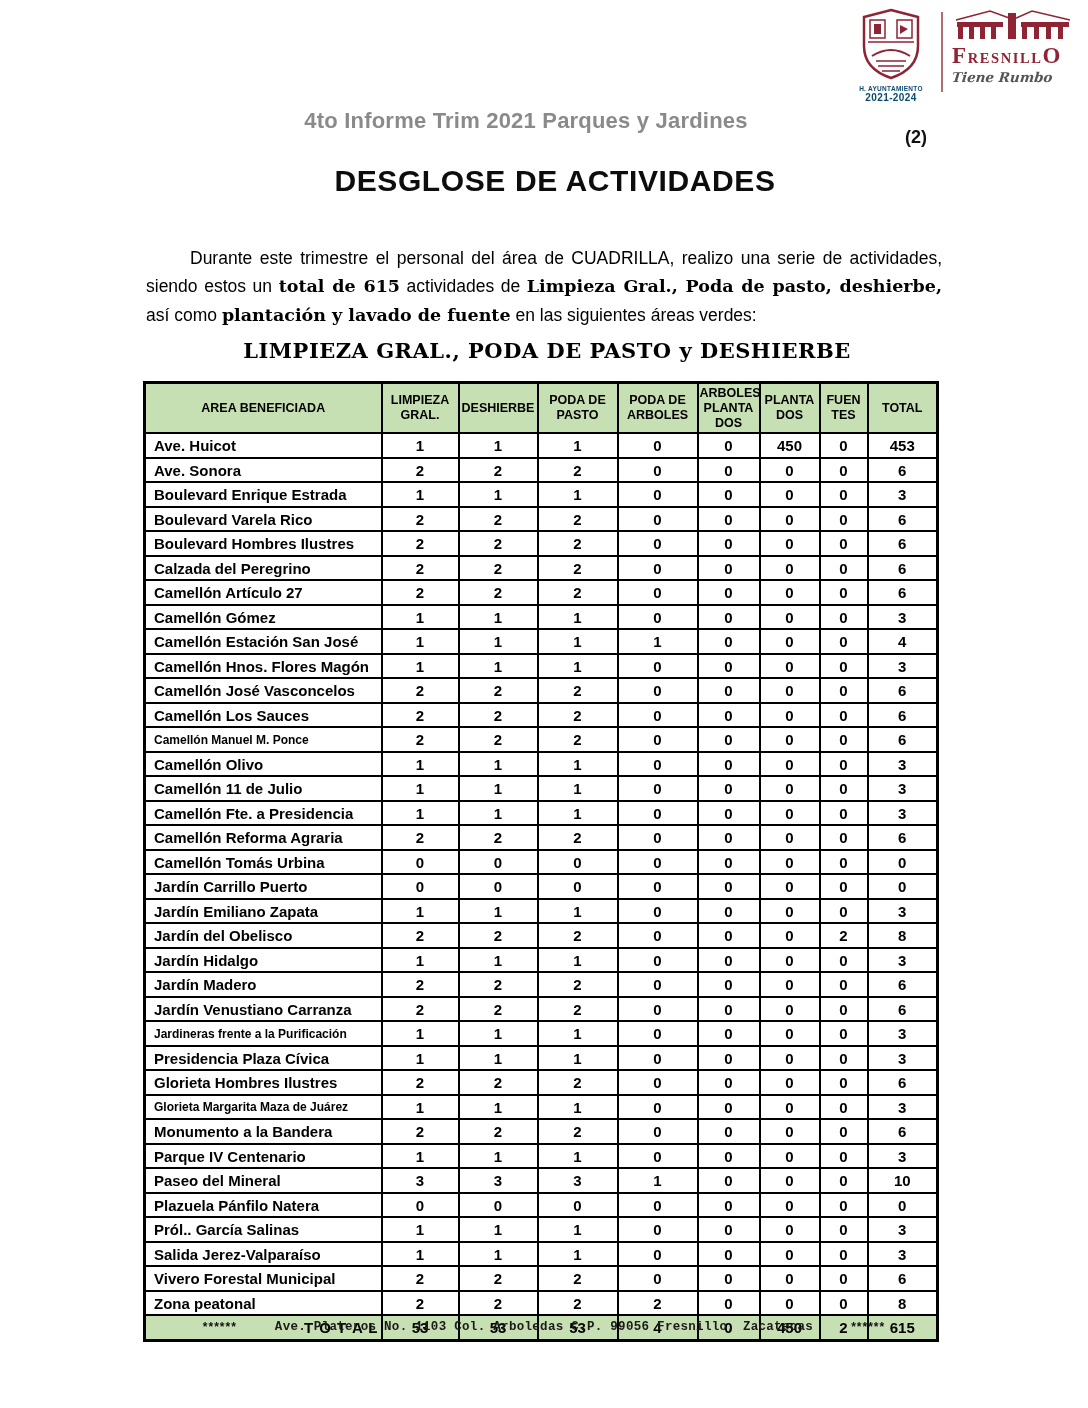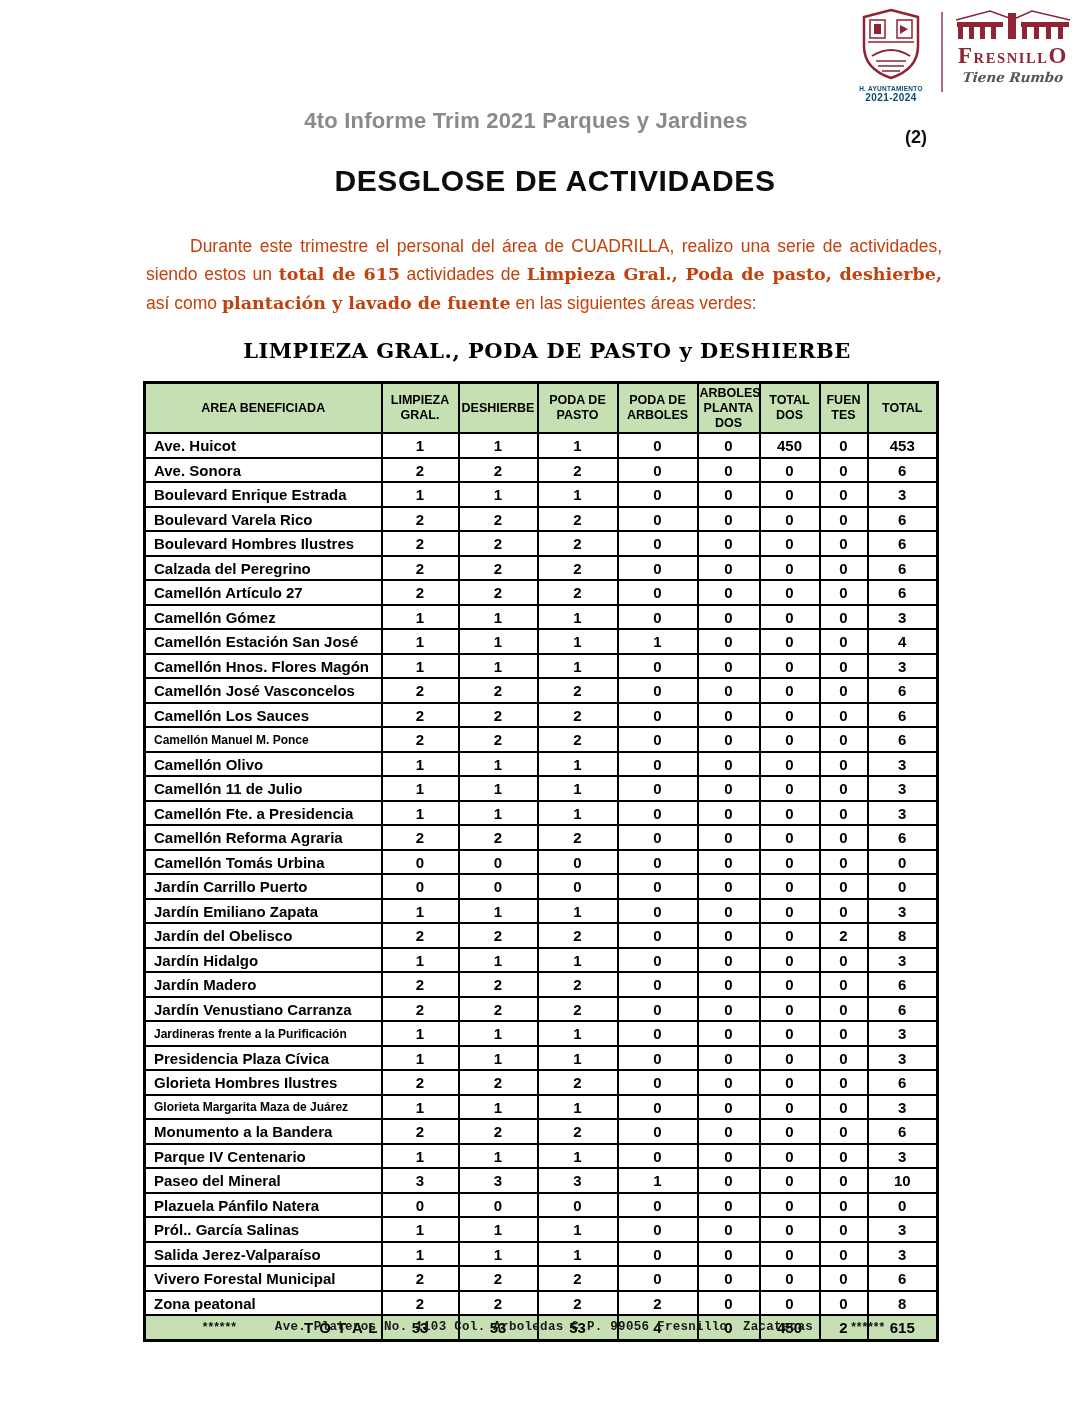--- a/index.html
+++ b/index.html
@@ -5,38 +5,38 @@
   html,body{margin:0;padding:0;background:#e8e8e8;}
   .page{position:relative;width:1088px;height:1408px;background:#ffffff;margin:0 auto;
         font-family:"Liberation Sans",sans-serif;overflow:hidden;}
 
   
   .logo{position:absolute;top:8px;left:850px;display:flex;align-items:flex-start;gap:9px;}
   .crest-col{width:82px;text-align:center;color:#0c4a6e;}
   .crest-cap1{font-size:6.5px;font-weight:bold;letter-spacing:.3px;margin-top:1px;}
   .crest-cap2{font-size:10px;font-weight:bold;letter-spacing:.4px;}
   .logo-divider{width:0;border-left:2px solid #b06b74;height:80px;margin-top:4px;}
-  .brand-col{width:122px;text-align:center;}
+  .brand-col{width:122px;}
   .brand{font-family:"Liberation Serif",serif;font-weight:bold;color:#8e2434;
          letter-spacing:1.6px;line-height:20px;white-space:nowrap;}
   .brand span{font-size:14.5px;}
   .brand span.cap{font-size:23px;}
   .tagline{font-family:"DejaVu Serif",serif;font-style:italic;font-weight:bold;
            color:#555;font-size:13.5px;transform:skewX(-6deg);margin-top:1px;}
 
   
   .report-title{position:absolute;top:108px;left:0;width:1052px;text-align:center;
                 font-size:22px;font-weight:bold;color:#8a8a8a;letter-spacing:.2px;}
   .page-num{position:absolute;top:127px;left:905px;font-size:18px;font-weight:bold;color:#111;}
   .doc-title{position:absolute;top:164px;left:0;width:1110px;text-align:center;
              font-size:30px;font-weight:bold;color:#0d0d0d;letter-spacing:.6px;}
 
   
-  .intro{position:absolute;top:214px;left:146px;width:796px;font-size:17.5px;
-         line-height:28.5px;text-align:justify;text-indent:44px;color:#c2410c;}
+  .intro{position:absolute;top:226px;left:146px;width:796px;font-size:17.5px;
+         line-height:28.5px;text-align:justify;text-indent:44px;color:#000000;}
   .bserif{font-family:"DejaVu Serif",serif;font-weight:bold;}
 
   .section-heading{position:absolute;top:338px;left:0;width:1094px;text-align:center;
                    font-family:"DejaVu Serif",serif;font-weight:bold;font-size:21px;
                    letter-spacing:.5px;color:#000;}
 
   
   table.activities{position:absolute;top:381px;left:143px;width:793px;
                    border-collapse:collapse;table-layout:fixed;border:3px solid #000;}
   .activities th,.activities td{border:2px solid #000;overflow:hidden;}
@@ -123,21 +123,21 @@
         <col style="width:70px">
     </colgroup>
     <thead>
       <tr>
           <th>AREA BENEFICIADA</th>
           <th>LIMPIEZA GRAL.</th>
           <th>DESHIERBE</th>
           <th>PODA DE PASTO</th>
           <th>PODA DE ARBOLES</th>
           <th>ARBOLES PLANTA DOS</th>
-          <th>TOTAL DOS</th>
+          <th>PLANTA DOS</th>
           <th>FUEN TES</th>
           <th>TOTAL</th>
         </tr>
     </thead>
     <tbody>
         <tr>
           <td class="area">Ave. Huicot</td>
           <td class="num">1</td>
           <td class="num">1</td>
           <td class="num">1</td>

